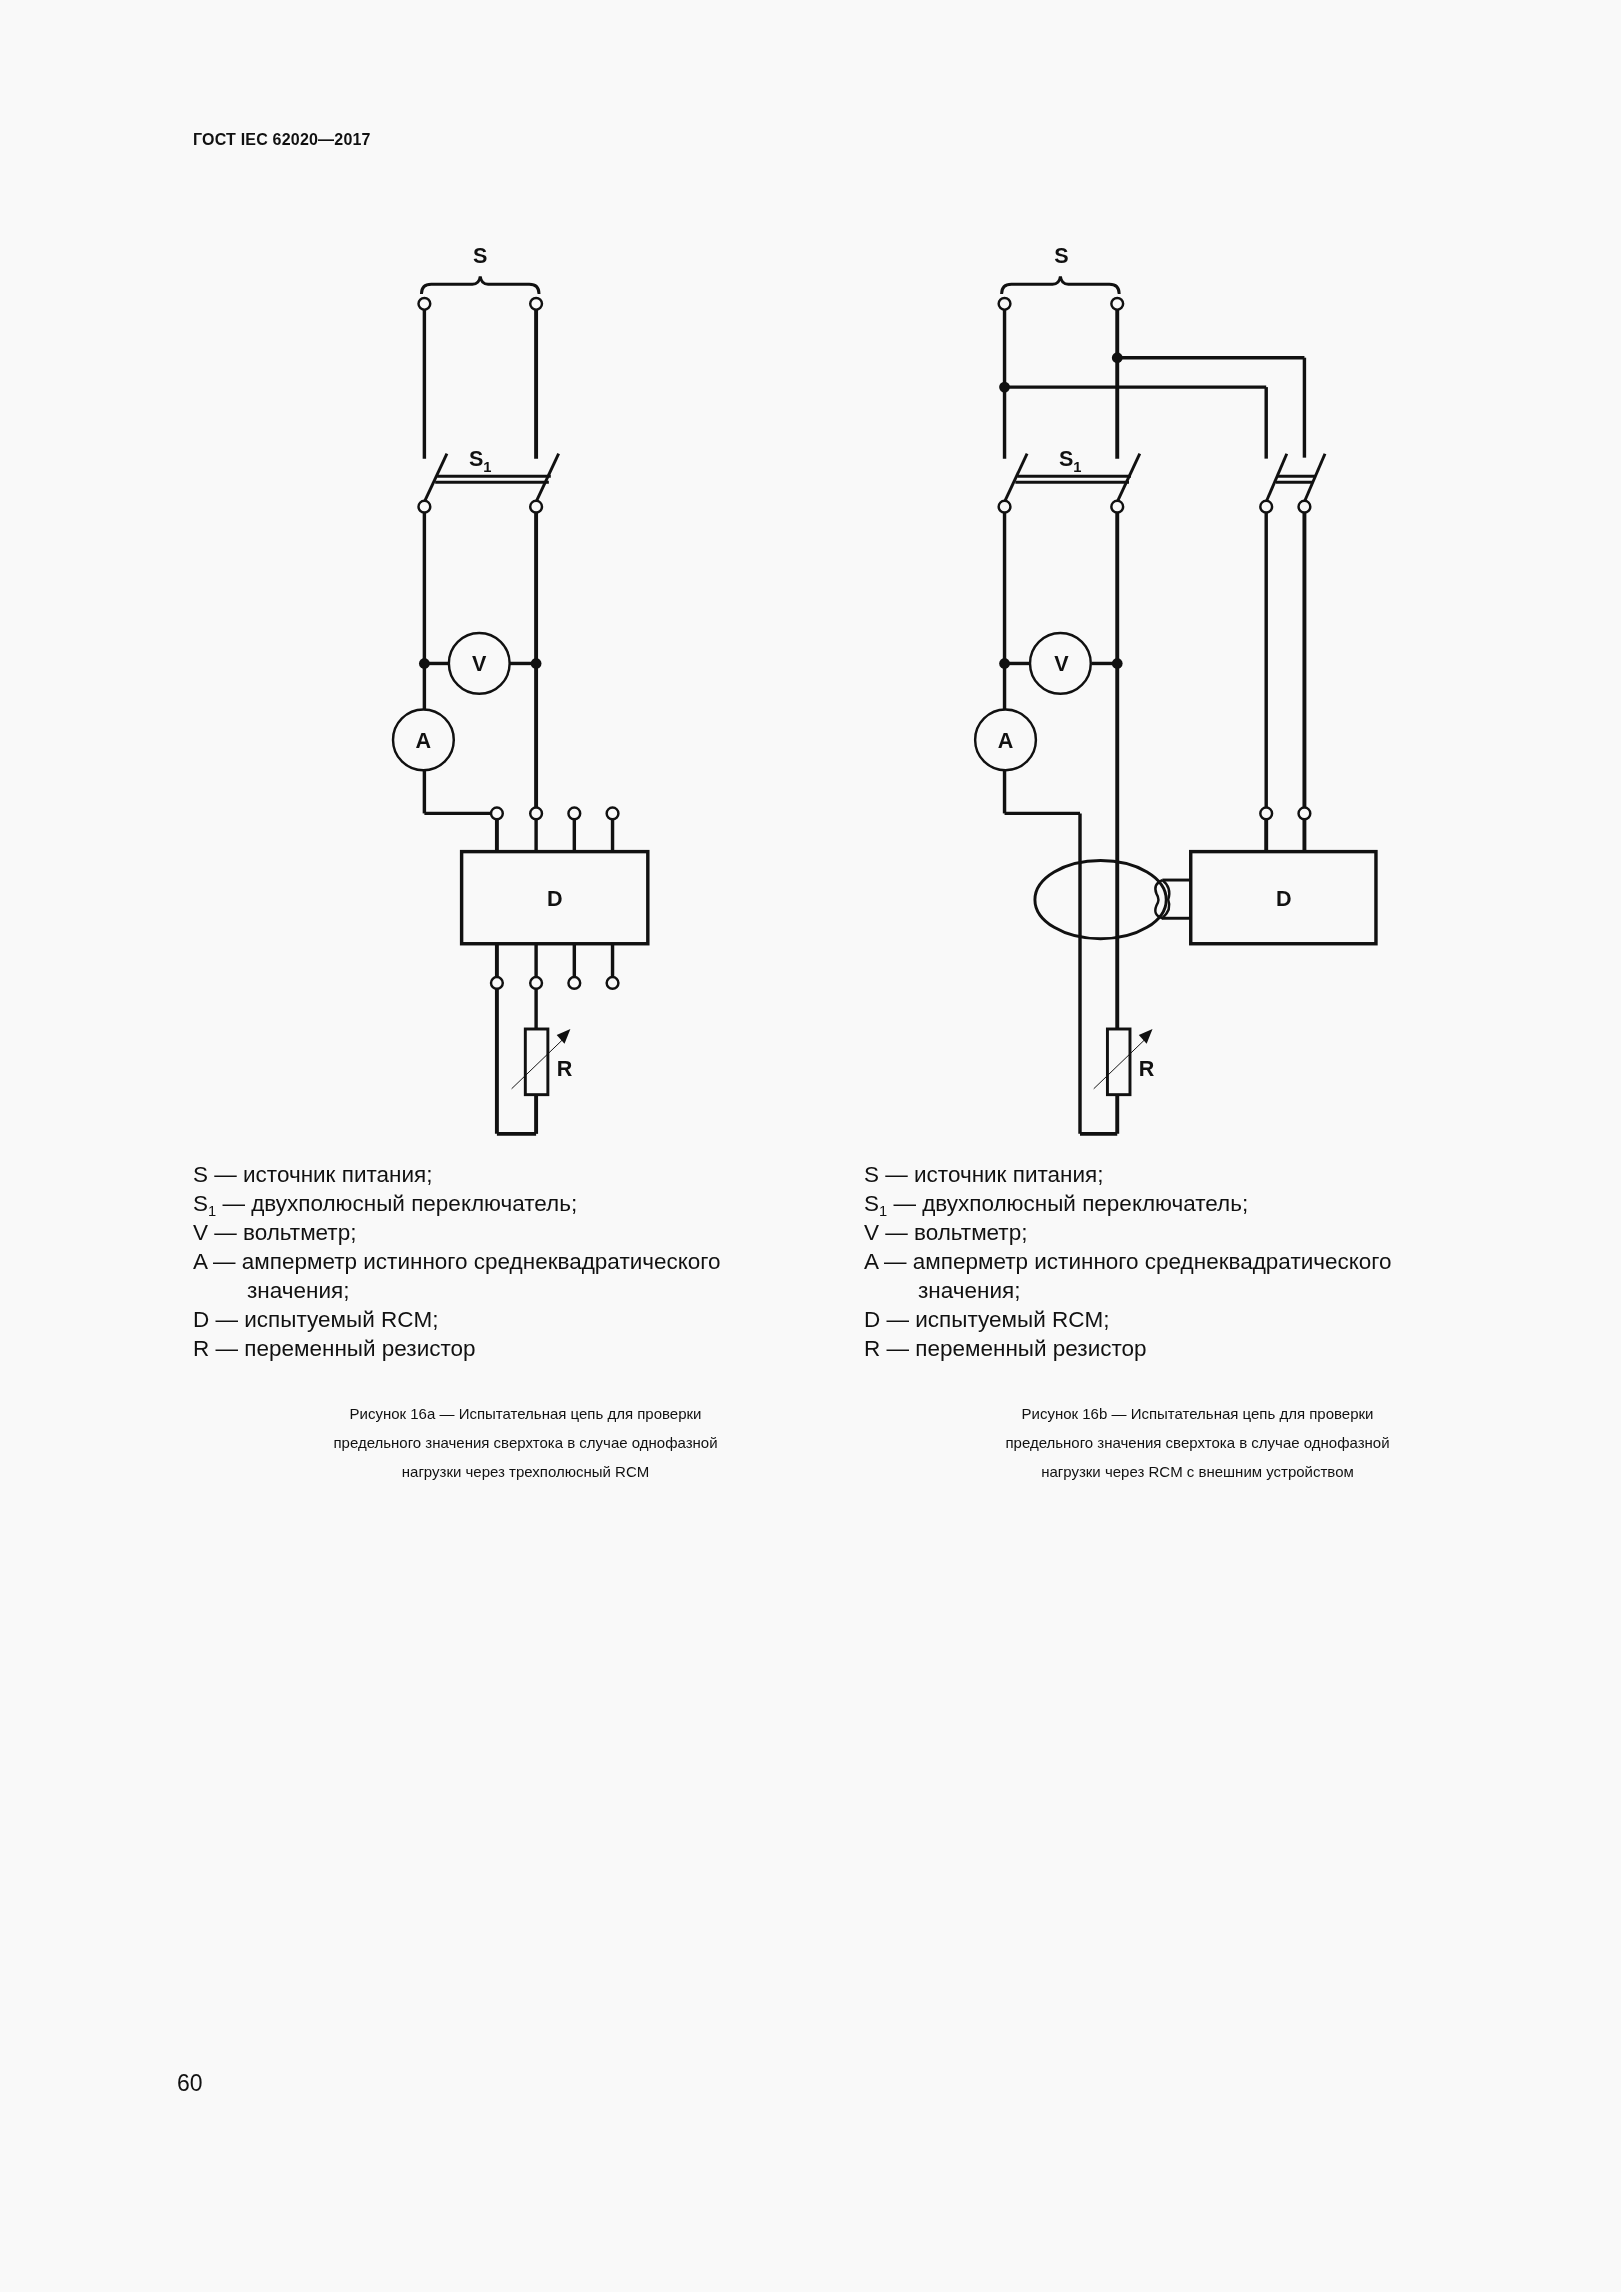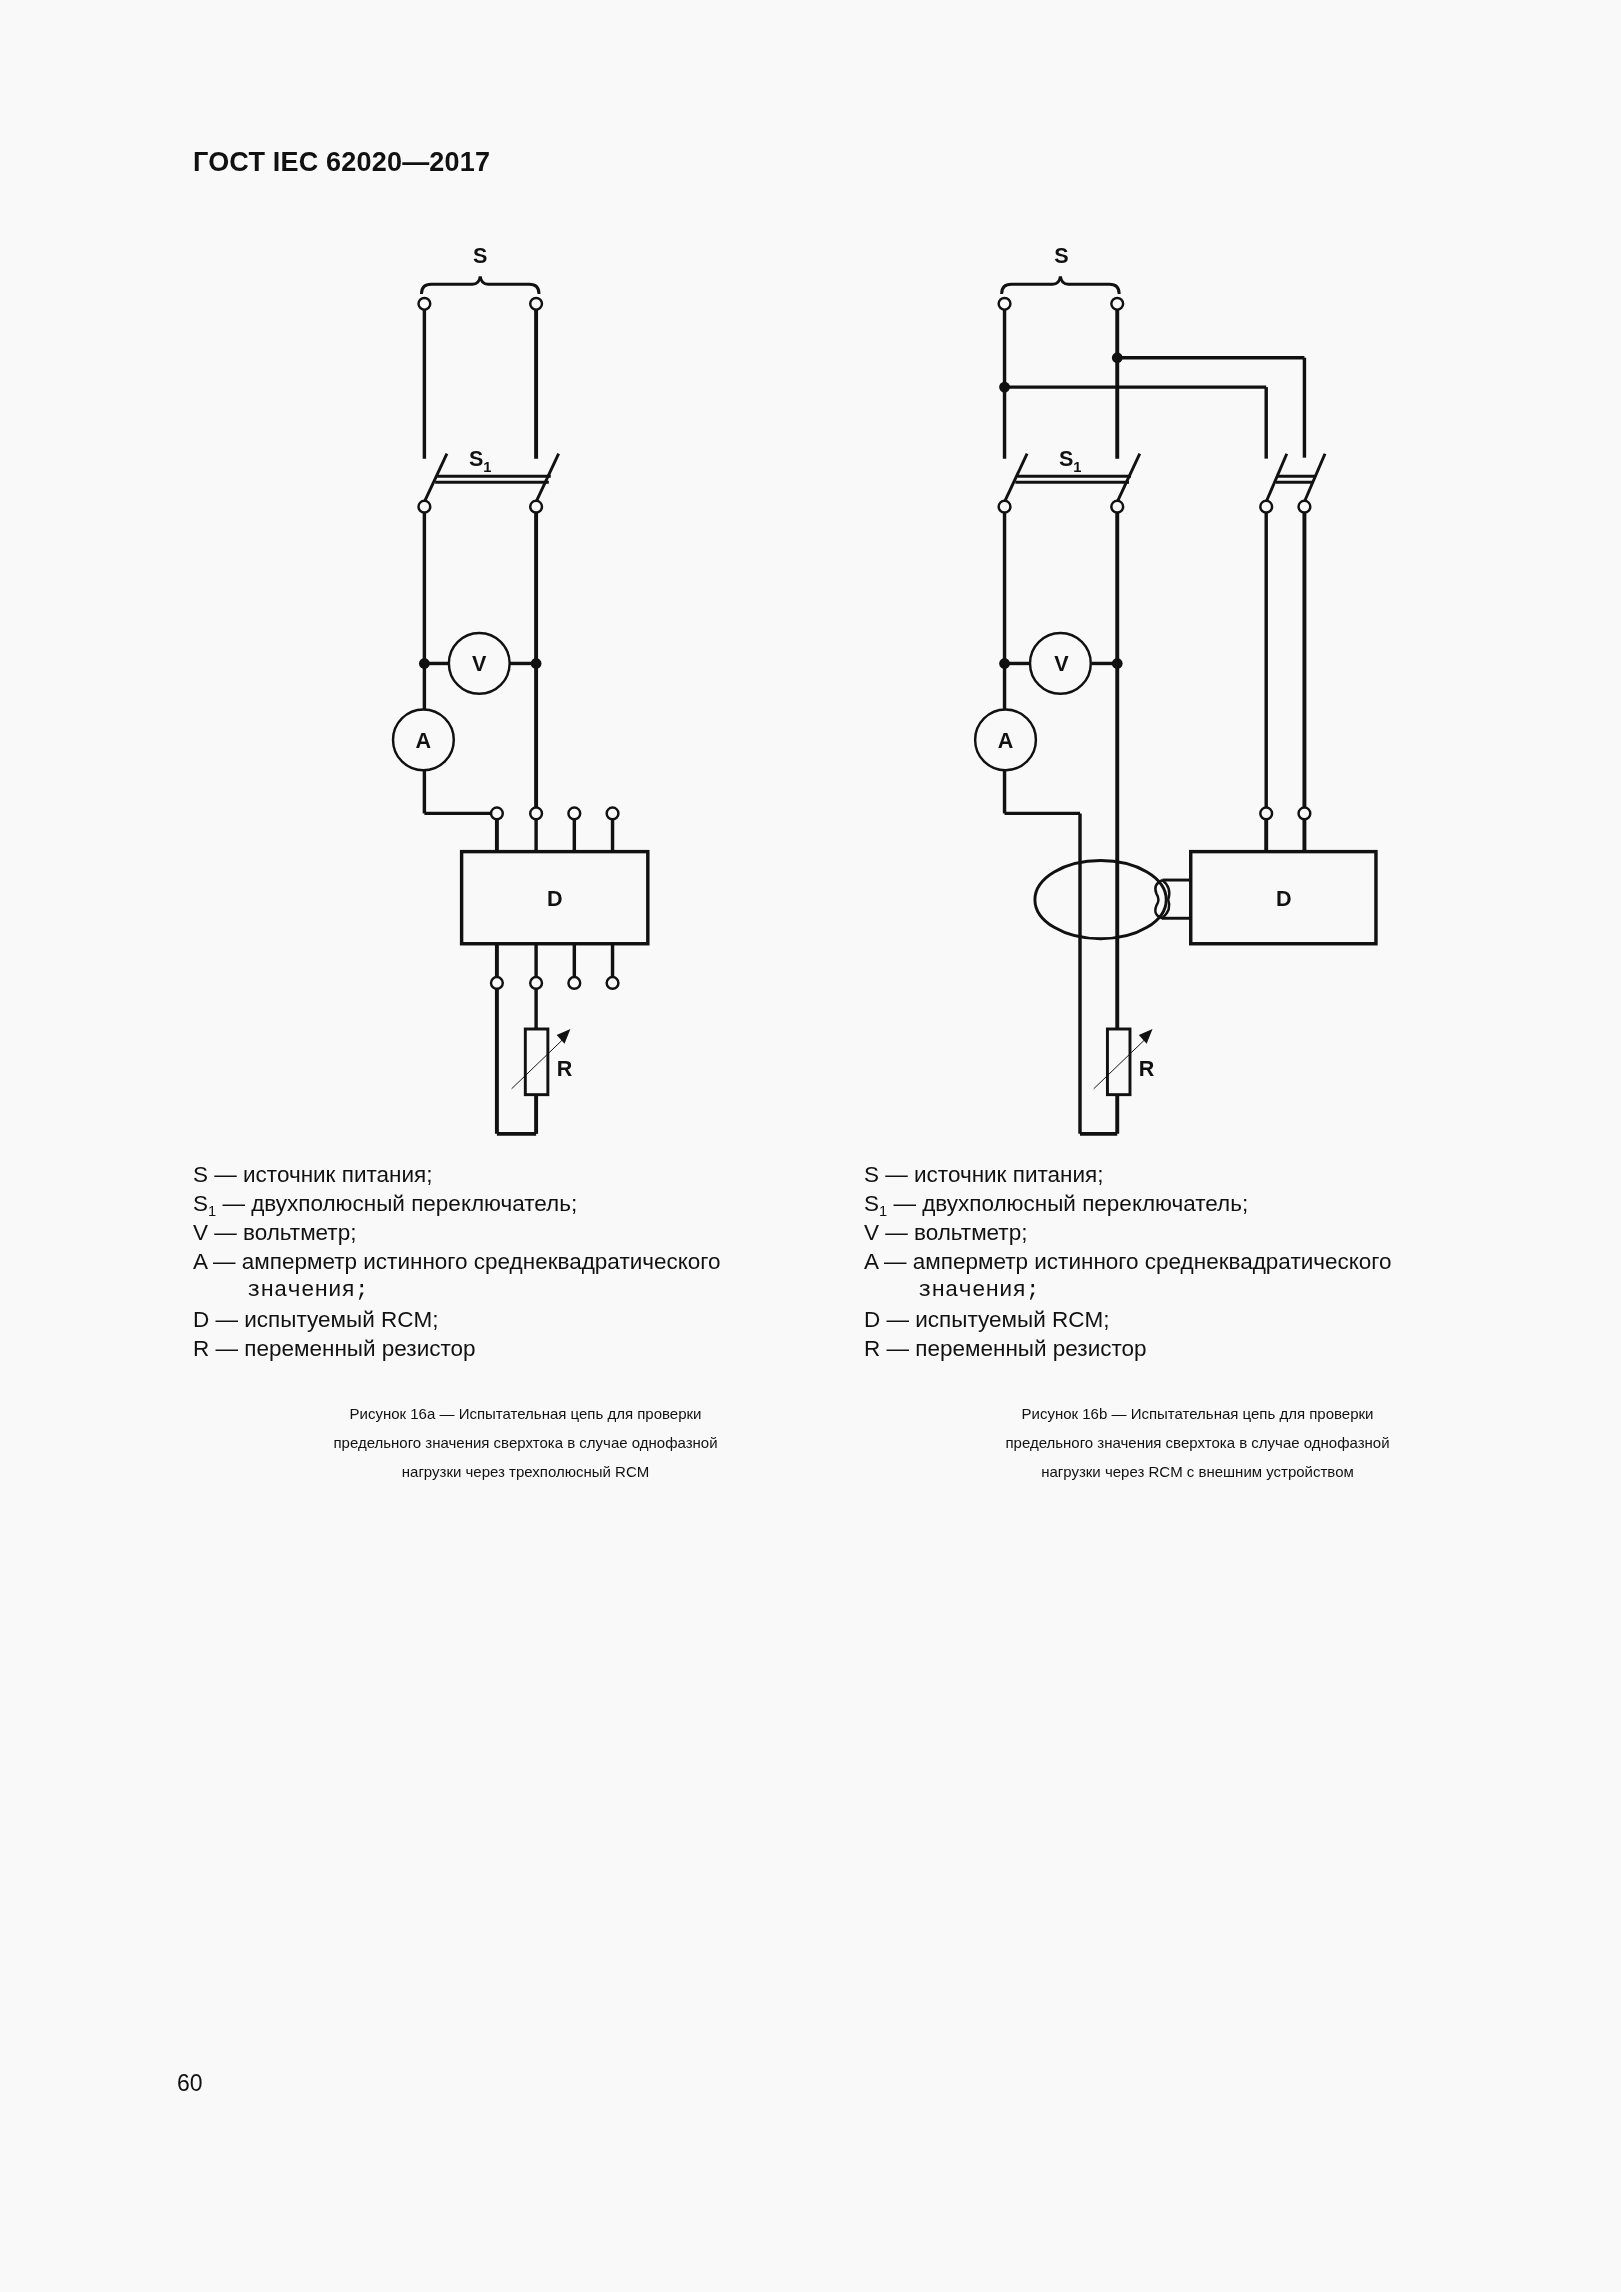--- a/index.html
+++ b/index.html
@@ -1,22 +1,22 @@
 <!DOCTYPE html>
 <html><head>
 <meta charset="utf-8">
 <style>
   html, body { margin:0; padding:0; }
   body { width:1621px; height:2293px; background:#f9f9f9; position:relative; overflow:hidden;
          font-family:"Liberation Sans", sans-serif; color:#111; }
-  .header { position:absolute; left:193px; top:147px; font-size:27px; font-weight:bold; letter-spacing:0.2px; }
+  .header { position:absolute; left:193px; top:131px; font-size:16px; font-weight:bold; letter-spacing:0.2px; }
   svg.fig { position:absolute; left:0; top:0; }
   .legend { position:absolute; font-size:22.5px; line-height:29px; }
   .legend .row { white-space:nowrap; }
-  .legend .cont { padding-left:54px;font-family:Liberation Mono, monospace; }
+  .legend .cont { padding-left:54px; }
   .legend sub { font-size:14.7px; vertical-align:-4.9px; line-height:0; }
   .caption { position:absolute; font-size:15px; line-height:29px; text-align:center; width:667px; }
   .pagenum { position:absolute; left:177px; top:2070px; font-size:23px; }
   .lbl { font-family:"Liberation Sans", sans-serif; font-weight:bold; font-size:22px; fill:#111; }
 </style>
 </head>
 <body>
 
 <div class="header">ГОСТ IEC 62020—2017</div>
 

